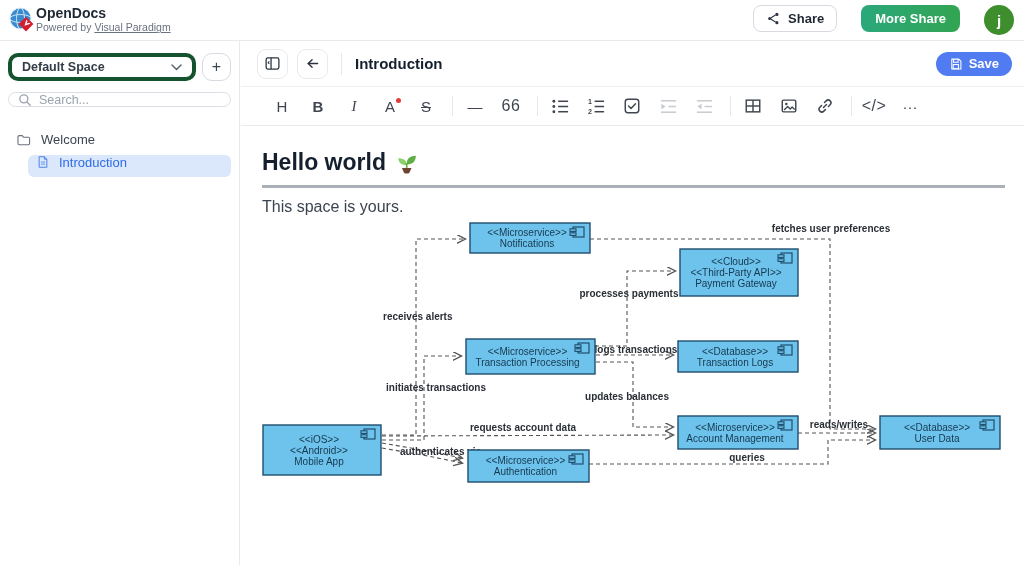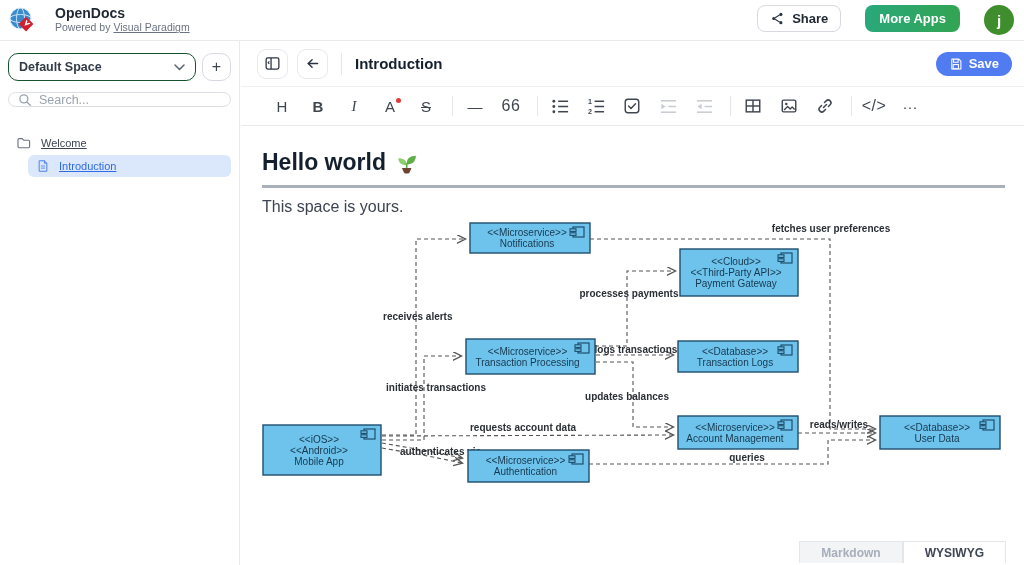--- a/index.html
+++ b/index.html
@@ -5,52 +5,52 @@
   * { box-sizing: border-box; margin: 0; padding: 0; }
   html,body { width:1024px; height:565px; }
   body {
     font-family: "Liberation Sans", sans-serif;
     background:#fff; color:#2b3440; overflow:hidden; position:relative;
   }
   
   .topbar { position:absolute; top:0; left:0; width:1024px; height:41px;
     background:#fff; border-bottom:1px solid #e8eaed; display:flex; align-items:center;
     padding:0 10px 0 8px; z-index:5; }
-  .logo-wrap { display:flex; align-items:center; gap:19px;justify-content:flex-end; }
+  .logo-wrap { display:flex; align-items:center; gap:0;justify-content:flex-end; }
   .logo-text-block { display:flex; flex-direction:column; line-height:1.1; }
   .app-name { font-size:14px; font-weight:700; color:#1f2733; }
   .powered { font-size:10.5px; color:#6b7280; margin-top:1px; }
   .topbar-right { margin-left:auto; display:flex; align-items:flex-start; gap:24px; }
   .share-btn { display:flex; align-items:center; gap:7px; height:27px; padding:0 12px;
     border:1px solid #d6dae0; border-radius:8px; background:#fff; font-size:13px;
     font-weight:700; color:#1f2733; cursor:pointer; }
   .more-apps-btn { height:27px; padding:0 14px; border:none; border-radius:8px;
     background:linear-gradient(90deg,#2aa87b,#32a452); color:#fff; font-size:13px;
     font-weight:700; cursor:pointer; font-family:"Liberation Sans",sans-serif; }
   .avatar { width:30px; height:30px; border-radius:50%; background:#3e8e2d; color:#fff;
     font-size:15px; font-weight:700; display:flex; align-items:center; justify-content:center; cursor:pointer; }
   
   .sidebar { position:absolute; top:41px; left:0; width:240px; bottom:0;
     border-right:1px solid #e8eaed; background:#fff; }
   .space-row { position:absolute; top:12px; left:8px; right:8px; display:flex; gap:6px; }
-  .space-select { flex:1; height:28px; border:1px solid #14532d; border-radius:10px;
+  .space-select { flex:1; height:28px; border:4px solid #14532d; border-radius:10px;
     display:flex; align-items:center; padding:0 10px; font-size:12.5px; font-weight:700;
     color:#323b47; cursor:pointer; }
   .space-select .chev { margin-left:auto; display:flex; }
   .add-btn { width:29px; height:28px; border:1px solid #d6dae0; border-radius:10px;
     background:#fff; font-size:16px; color:#3b4450; cursor:pointer; line-height:1; }
   .search-box { position:absolute; top:51px; left:8px; right:8px; height:15px;
     border:1px solid #dbdfe5; border-radius:10px; display:flex; align-items:center;
     padding:0 9px; gap:7px; background:#fff; }
   .search-box input { border:none; outline:none; flex:1; font-size:12.5px;
     font-family:"Liberation Sans",sans-serif; color:#333; background:transparent; }
   .search-box input::placeholder { color:#9aa3af; }
   .tree { position:absolute; top:90px; left:0; right:0; }
-  .tree-row { display:flex; align-items:center; gap:9px; height:22px; margin:1px 8px;
-    padding:0 8px; border-radius:6px; font-size:11px; color:#3b4450; cursor:pointer;text-decoration:underline; }
+  .tree-row { display:flex; align-items:flex-start; gap:9px; height:22px; margin:1px 8px;
+    padding:0 8px; border-radius:6px; font-size:13px; color:#3b4450; cursor:pointer; }
   .tree-row.lvl1 { margin-left:28px; }
   .tree-row.active { background:#dbe8fb; color:#2e6be6; }
   
   .main { position:absolute; top:41px; left:241px; right:0; bottom:0; background:#fff; }
   .doc-header { height:46px; border-bottom:1px solid #eef0f3; display:flex;
     align-items:center; padding:0 12px 0 16px; gap:9px; }
   .icon-btn { width:31px; height:30px; border:1px solid #e7e9ee; border-radius:9px;
     background:#fff; display:flex; align-items:center; justify-content:center;
     color:#2c3440; cursor:pointer; }
   .hdr-divider { width:1px; height:22px; background:#e5e7eb; margin:0 4px; }
@@ -121,21 +121,21 @@
             <circle cx="5" cy="10" r="2.1"></circle>
             <circle cx="14.5" cy="15.5" r="2.1"></circle>
         </g>
         <g stroke="#2c3440" stroke-width="1.5">
           <line x1="6.8" y1="9" x2="12.7" y2="5.4"></line>
             <line x1="6.8" y1="11" x2="12.7" y2="14.6"></line>
         </g>
       </svg>
       <span>Share</span>
     </button>
-    <button class="more-apps-btn">More Apps</button>
+    <button class="more-apps-btn">More Share</button>
     <div class="avatar">j</div>
   </div>
 </div>
 
 <div class="sidebar">
   <div class="space-row">
     <div class="space-select">
       <span>Default Space</span>
       <span class="chev">
         <svg viewBox="0 0 11 7" width="11" height="7">
@@ -428,18 +428,14 @@
           <text x="319" y="443.5" text-anchor="middle" font-size="10" fill="#16384f" font-family="Liberation Sans, sans-serif">&lt;&lt;iOS&gt;&gt;</text>
           <text x="319" y="454.5" text-anchor="middle" font-size="10" fill="#16384f" font-family="Liberation Sans, sans-serif">&lt;&lt;Android&gt;&gt;</text>
           <text x="319" y="465.5" text-anchor="middle" font-size="10" fill="#16384f" font-family="Liberation Sans, sans-serif">Mobile App</text>
           <g>
             <rect x="364" y="430" width="11" height="10" fill="none" stroke="#1f4e6e" stroke-width="1.2"></rect>
             <rect x="361" y="431.8" width="6" height="2.6" fill="#6ec3ec" stroke="#1f4e6e" stroke-width="1.1"></rect>
             <rect x="361" y="435.8" width="6" height="2.6" fill="#6ec3ec" stroke="#1f4e6e" stroke-width="1.1"></rect>
           </g>
         </g>
       </svg>
-    <div class="footer-tabs">
-        <div class="ftab">Markdown</div>
-        <div class="ftab active">WYSIWYG</div>
-      </div>
   </div>
 </div>
 
 </body></html>

